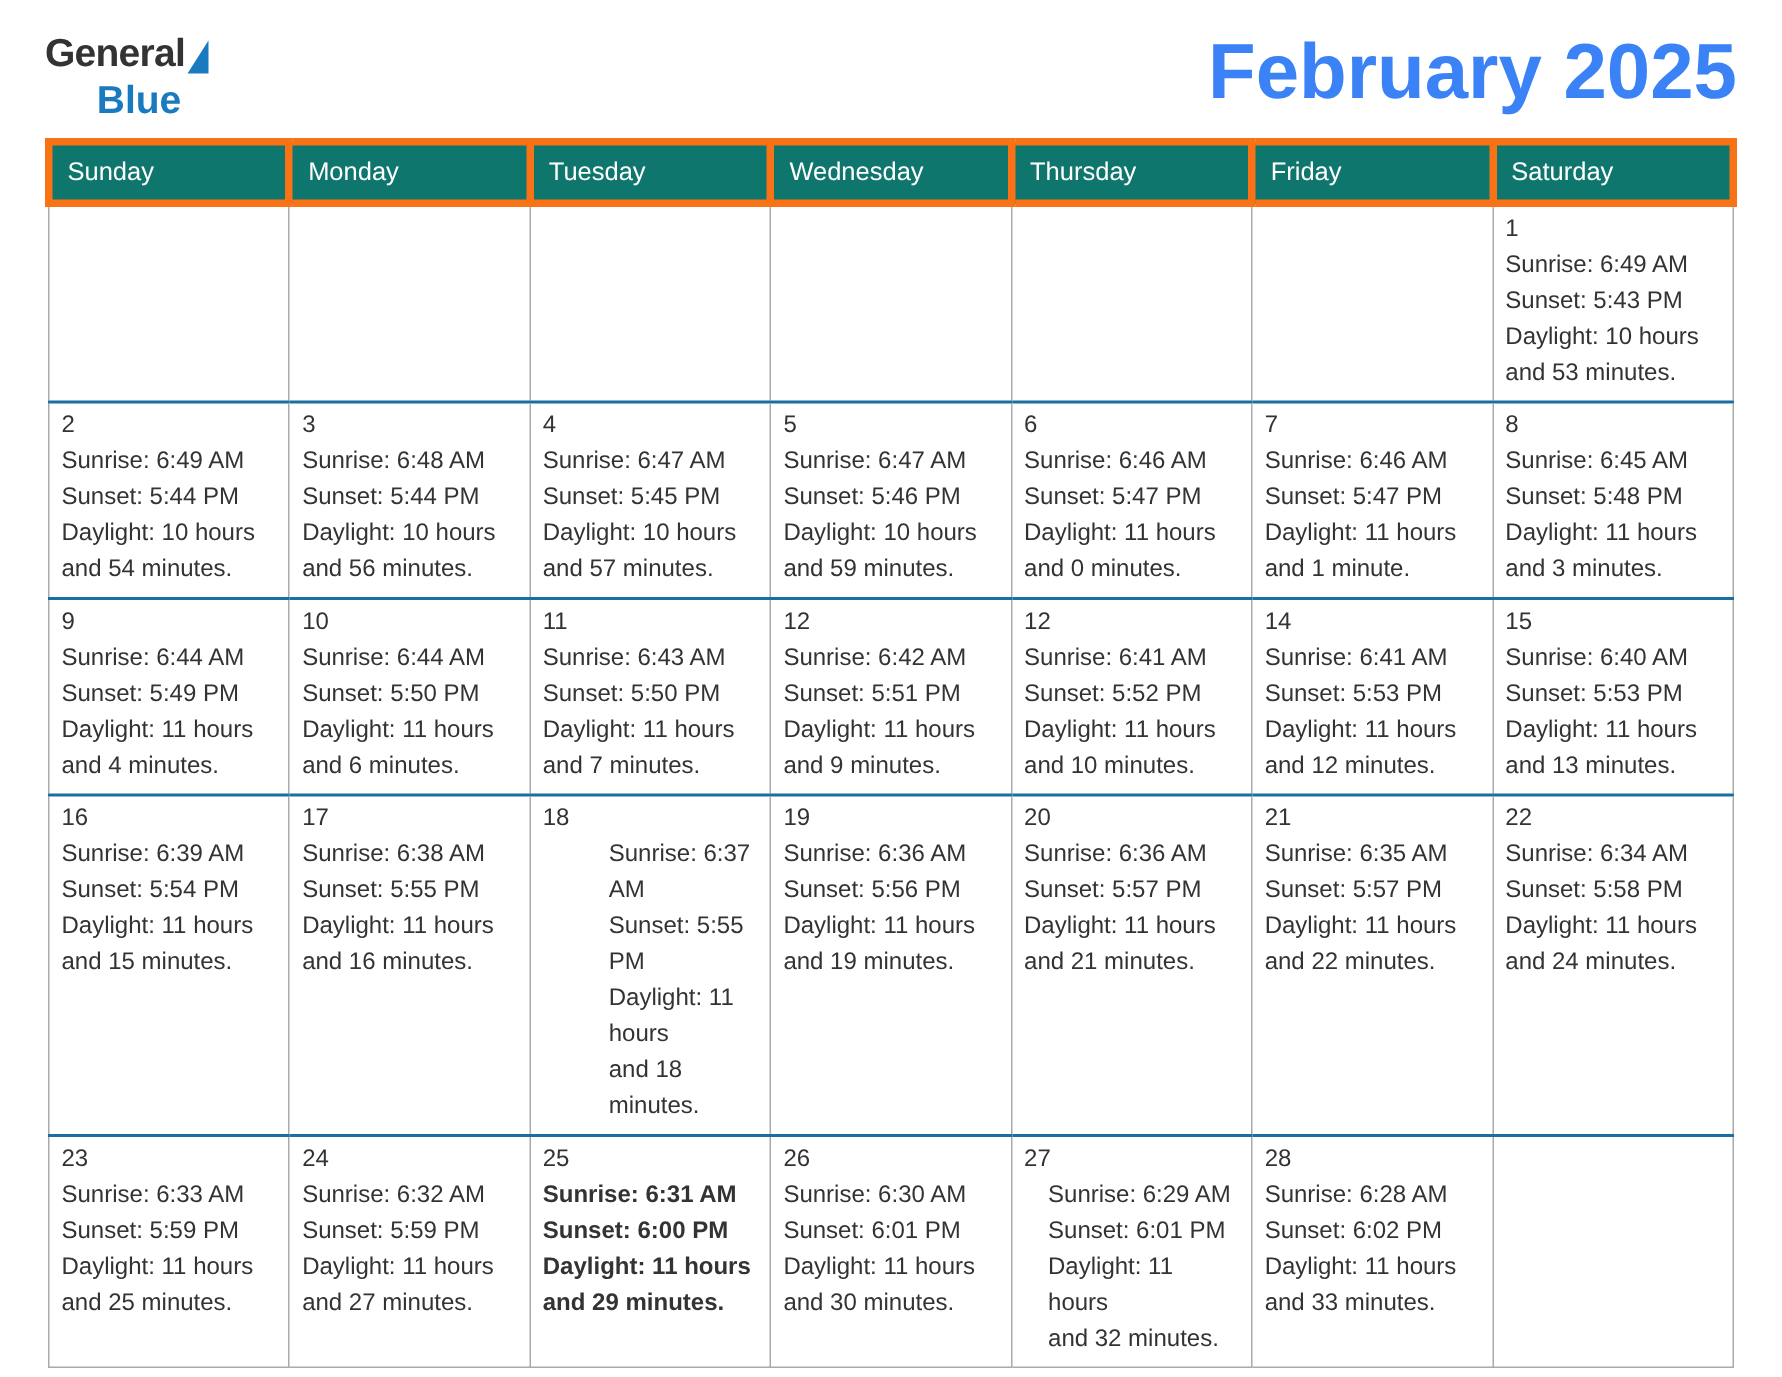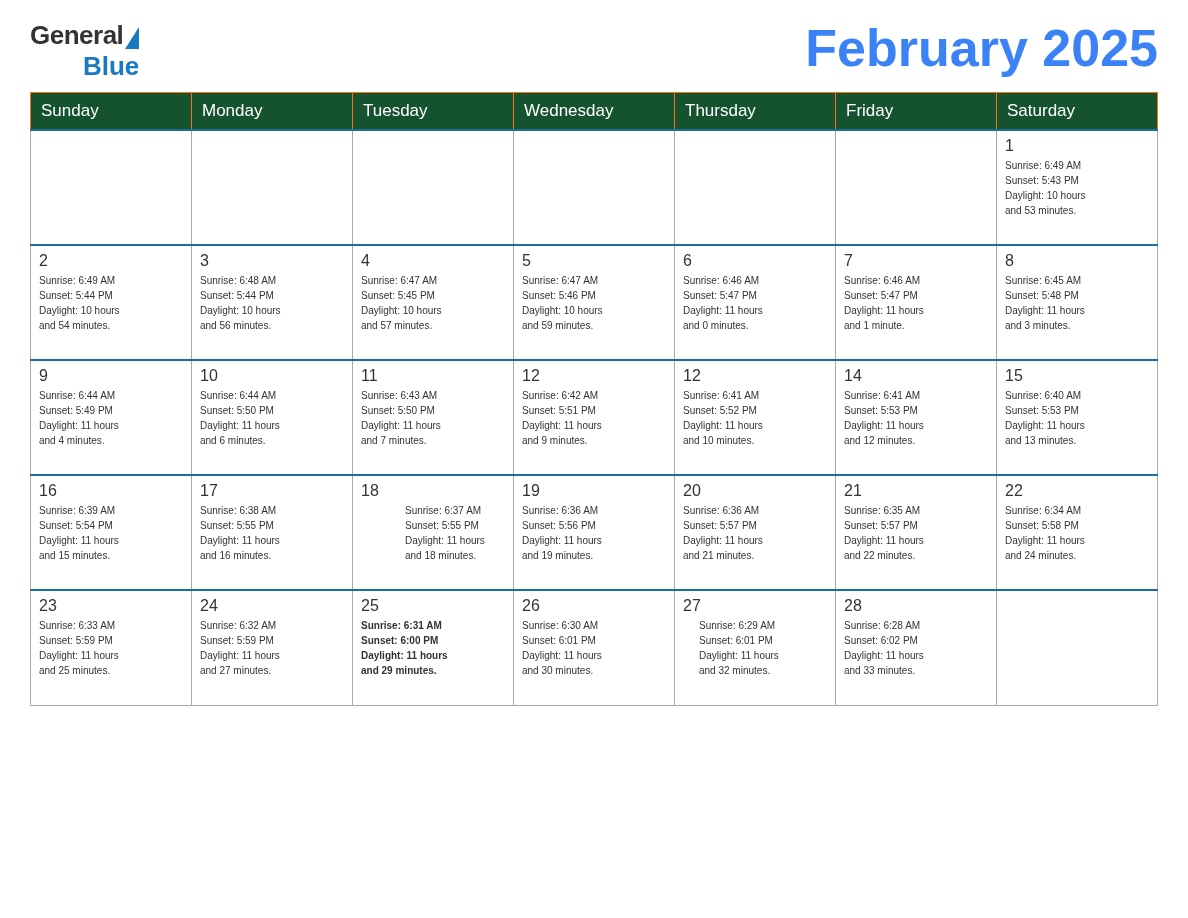--- a/index.html
+++ b/index.html
@@ -12,21 +12,21 @@
     }
     .header {
       display: flex;
       justify-content: space-between;
       align-items: flex-start;
       margin-bottom: 10px;
     }
     .logo {
       display: flex;
       flex-direction: column;
-      align-items: flex-end;
+      align-items: center;
     }
     .logo-top {
       display: flex;
       align-items: center;
     }
     .logo-general {
       font-size: 26px;
       font-weight: bold;
       color: #333;
       letter-spacing: -0.5px;
@@ -59,27 +59,27 @@
       font-size: 22px;
       color: #333;
       margin-top: 4px;
     }
     .calendar {
       width: 100%;
       border-collapse: collapse;
       margin-top: 10px;
     }
     .calendar th {
-      background-color: #14532d;
+      background-color: #0f766e;
       color: #fff;
       font-size: 17px;
       font-weight: normal;
       padding: 8px 10px;
       text-align: left;
-      border: 1px solid #f97316;
+      border: 5px solid #f97316;
     }
     .calendar td {
       vertical-align: top;
       border: 1px solid #aaa;
       padding: 6px 8px;
       width: 14.28%;
       min-height: 110px;
       font-size: 13px;
       color: #333;
       background: #fff;
@@ -88,21 +88,21 @@
       height: 115px;
     }
     .day-num {
       font-size: 16px;
       font-weight: normal;
       color: #333;
       display: block;
       margin-bottom: 3px;
     }
     .day-info {
-      font-size: 10px;
+      font-size: 16px;
       color: #333;
       line-height: 1.5;
     }
     .empty-cell {
       background: #f9f9f9;
     }
     .calendar tr:first-child td {
       border-top: 2px solid #1a6fa0;
     }
     .calendar tr + tr td {

